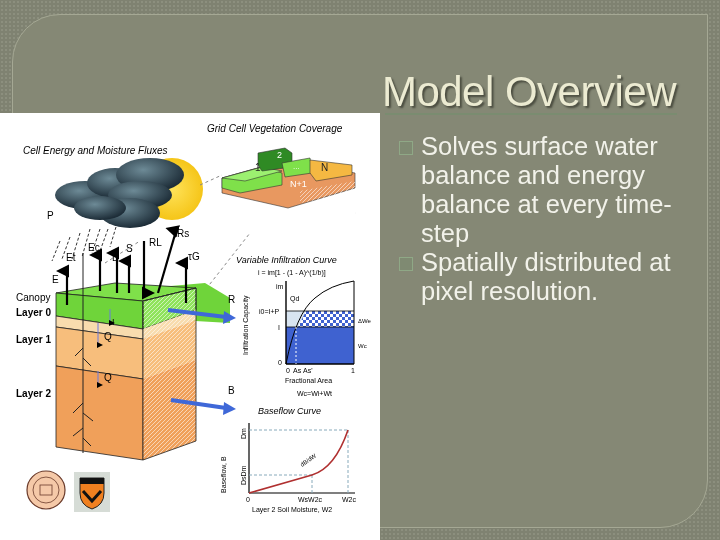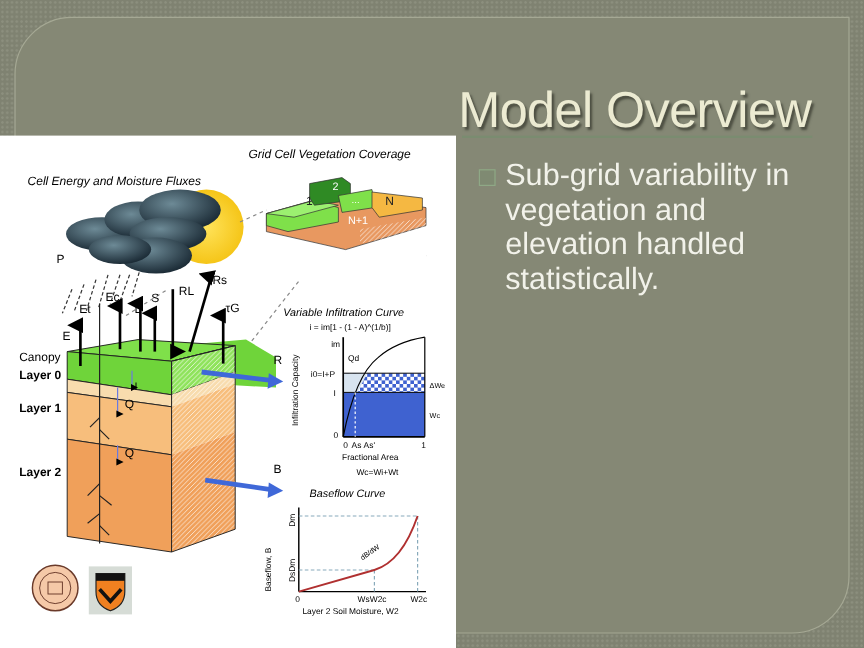--- a/index.html
+++ b/index.html
@@ -223,15 +223,19 @@
     <path d="M80 365 L104 365 L104 380 Q104 392 92 396 Q80 392 80 380 Z" fill="#f08020" stroke="#222"></path>
     <rect x="80" y="365" width="24" height="6" fill="#111"></rect>
     <path d="M83 378 L92 388 L101 378" stroke="#111" stroke-width="3" fill="none"></path>
   </g>
 </svg>
 </div>
 
 <div class="bullets">
   <div class="bullet">
     <span class="box"></span>
-    <span class="txt">Sub-grid variability in vegetation and elevation handled statistically.</span>
+    <span class="txt">Solves surface water balance and energy balance at every time-step</span>
+  </div>
+  <div class="bullet">
+    <span class="box"></span>
+    <span class="txt">Spatially distributed at pixel resolution.</span>
   </div>
 </div>
 
 </body></html>

